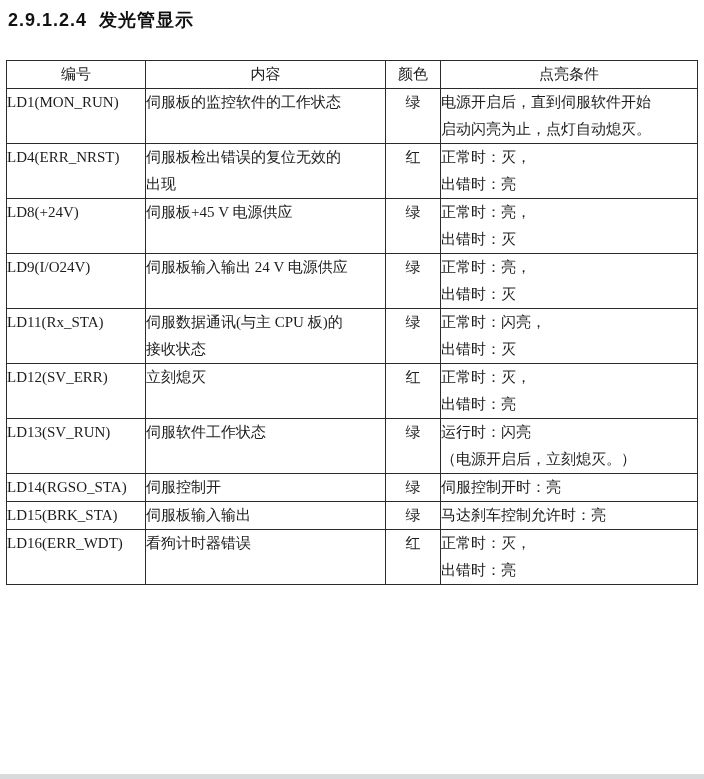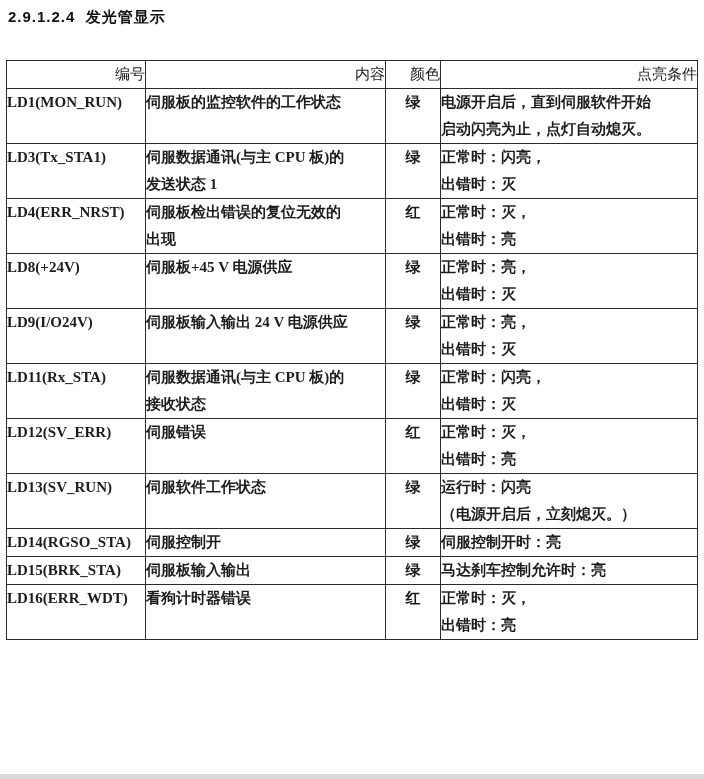--- a/index.html
+++ b/index.html
@@ -14,21 +14,21 @@
     overflow: hidden;
     font-family: "Liberation Serif", "DejaVu Serif", serif;
     color: #1c1c1c;
   }
   .doc-title {
     position: absolute;
     left: 8px;
     top: 8px;
     font-family: "Liberation Sans", "DejaVu Sans", sans-serif;
     font-weight: bold;
-    font-size: 15px;
+    font-size: 18px;
     letter-spacing: 1px;
     color: #111111;
     white-space: pre;
   }
   table.led-table {
     position: absolute;
     left: 6px;
     top: 60px;
     width: 691px;
     border-collapse: collapse;
@@ -36,25 +36,24 @@
     font-size: 15px;
     line-height: 27px;
   }
   table.led-table th,
   table.led-table td {
     border: 1px solid #2b2b2b;
     vertical-align: top;
     padding: 0;
     white-space: pre-line;
     overflow: hidden;
-    font-weight: bold;
   }
   table.led-table th {
     font-weight: normal;
-    text-align: right;
+    text-align: center;
     height: 27px;
   }
   td.col-id      { padding-left: 5px; }
   td.col-content { padding-left: 8px; }
   td.col-color   { text-align: center; }
   td.col-cond    { padding-left: 10px; margin-top: 35px; }
   .bottom-strip {
     position: absolute;
     left: 0;
     bottom: 0;
@@ -85,28 +84,20 @@
   </thead>
   <tbody>
       <tr>
         <td class="col-id">LD1(MON_RUN)</td>
         <td class="col-content">伺服板的监控软件的工作状态</td>
         <td class="col-color">绿</td>
         <td class="col-cond">电源开启后，直到伺服软件开始
 启动闪亮为止，点灯自动熄灭。</td>
       </tr>
       <tr>
-        <td class="col-id">LD3(Tx_STA1)</td>
-        <td class="col-content">伺服数据通讯(与主 CPU 板)的
-发送状态 1</td>
-        <td class="col-color">绿</td>
-        <td class="col-cond">正常时：闪亮，
-出错时：灭</td>
-      </tr>
-      <tr>
         <td class="col-id">LD4(ERR_NRST)</td>
         <td class="col-content">伺服板检出错误的复位无效的
 出现</td>
         <td class="col-color">红</td>
         <td class="col-cond">正常时：灭，
 出错时：亮</td>
       </tr>
       <tr>
         <td class="col-id">LD8(+24V)</td>
         <td class="col-content">伺服板+45 V 电源供应</td>
@@ -124,21 +115,21 @@
       <tr>
         <td class="col-id">LD11(Rx_STA)</td>
         <td class="col-content">伺服数据通讯(与主 CPU 板)的
 接收状态</td>
         <td class="col-color">绿</td>
         <td class="col-cond">正常时：闪亮，
 出错时：灭</td>
       </tr>
       <tr>
         <td class="col-id">LD12(SV_ERR)</td>
-        <td class="col-content">伺服错误</td>
+        <td class="col-content">立刻熄灭</td>
         <td class="col-color">红</td>
         <td class="col-cond">正常时：灭，
 出错时：亮</td>
       </tr>
       <tr>
         <td class="col-id">LD13(SV_RUN)</td>
         <td class="col-content">伺服软件工作状态</td>
         <td class="col-color">绿</td>
         <td class="col-cond">运行时：闪亮
 （电源开启后，立刻熄灭。）</td>

